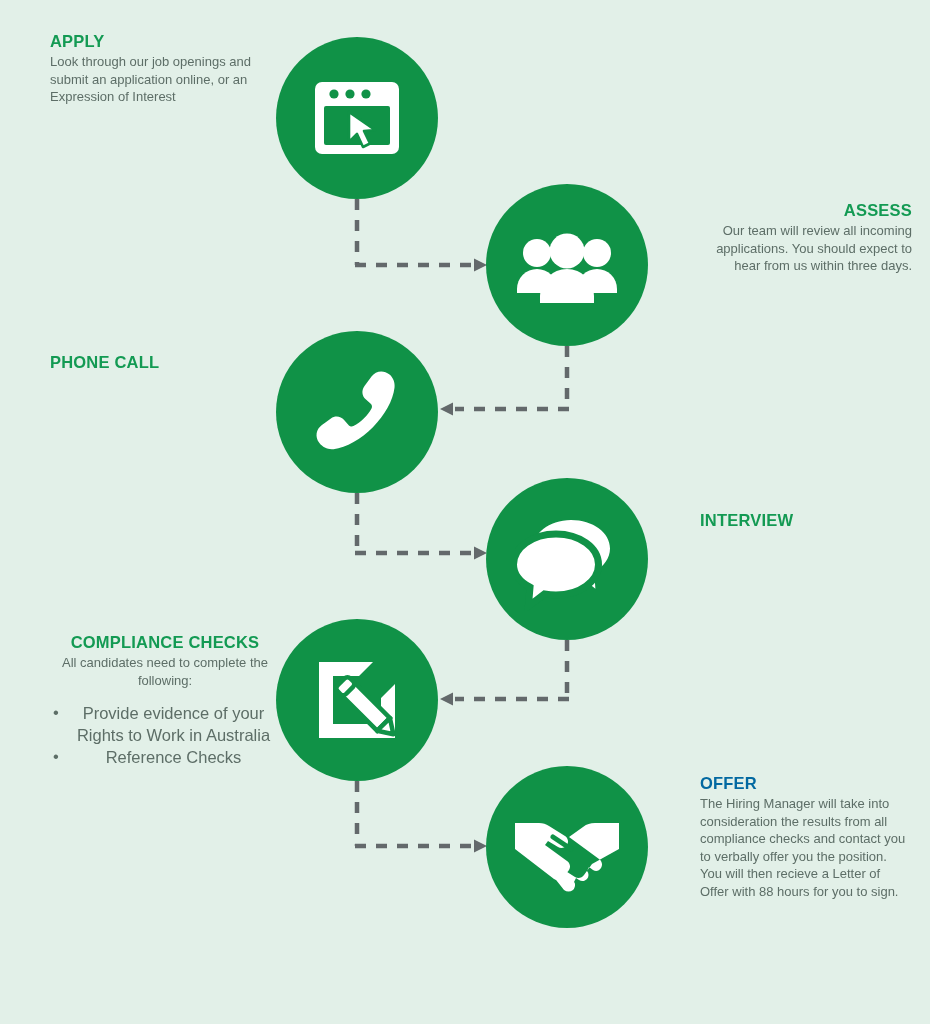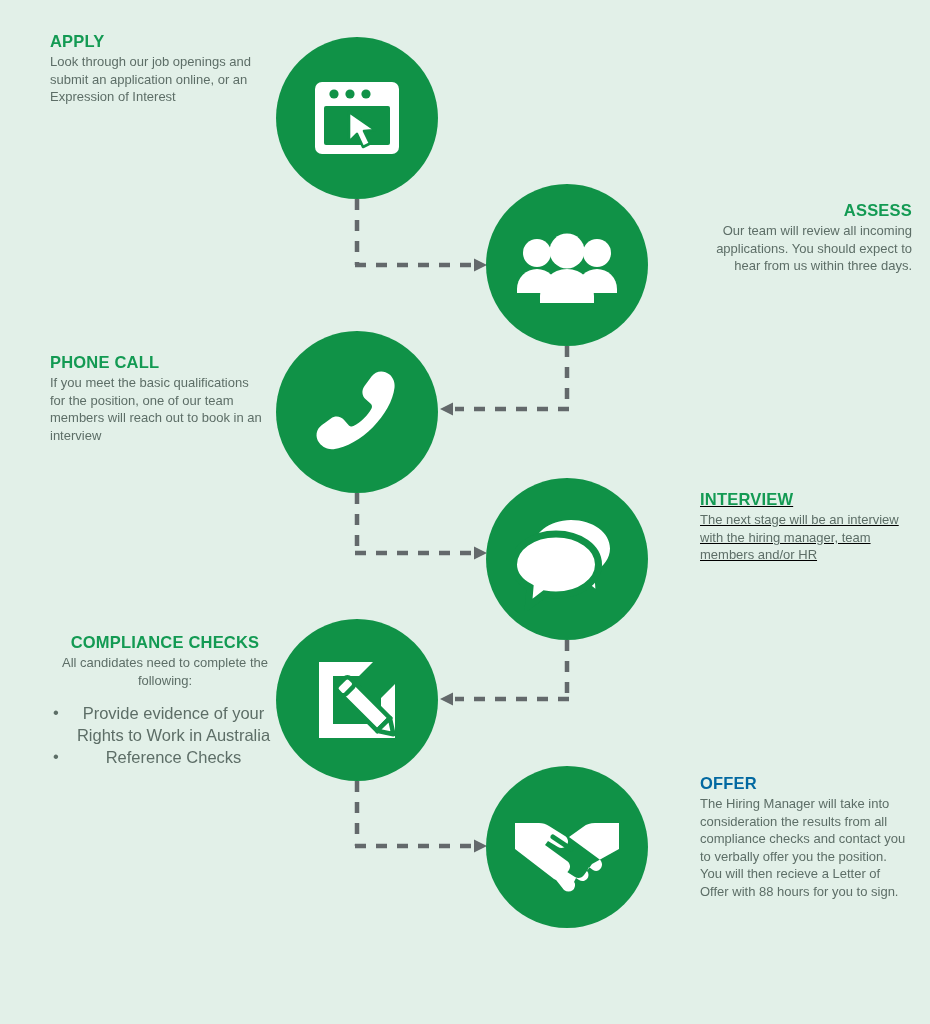--- a/index.html
+++ b/index.html
@@ -72,21 +72,21 @@
   }
 
   
   .col-left  { left:50px;  width:215px; text-align:left; }
   .col-right { left:700px; width:212px; text-align:left; }
 
   
   #blk-apply      { top:31px;  }
   #blk-assess     { top:200px;text-align:right; }
   #blk-phone      { top:352px; }
-  #blk-interview  { top:489px;text-decoration:underline; }
+  #blk-interview  { top:510px; }
   #blk-compliance { top:632px; width:230px;text-align:center; }
   #blk-offer      { top:773px; }
 
   
   #node-apply      { left:276px; top:37px;  }
   #node-assess     { left:486px; top:184px; }
   #node-phone      { left:276px; top:331px; }
   #node-interview  { left:486px; top:478px; }
   #node-compliance { left:276px; top:619px; }
   #node-offer      { left:486px; top:766px; }
@@ -277,26 +277,24 @@
     <p style="color: rgb(93, 110, 103);">Look through our job openings and submit an application online, or an Expression of Interest</p>
   </div>
 
   <div class="block col-right" id="blk-assess">
     <h2 style="color: rgb(19, 154, 83);">ASSESS</h2>
     <p style="color: rgb(93, 110, 103);">Our team will review all incoming applications. You should expect to hear from us within three days.</p>
   </div>
 
   <div class="block col-left" id="blk-phone">
     <h2 style="color: rgb(19, 154, 83);">PHONE CALL</h2>
-    <p style="color: rgb(93, 110, 103);">If you meet the basic qualifications for the position, one of our team members will reach out to book in an interview</p>
   </div>
 
   <div class="block col-right" id="blk-interview">
     <h2 style="color: rgb(19, 154, 83);">INTERVIEW</h2>
-    <p style="color: rgb(93, 110, 103);">The next stage will be an interview with the hiring manager, team members and/or HR</p>
   </div>
 
   <div class="block col-left" id="blk-compliance">
     <h2 style="color: rgb(19, 154, 83);">COMPLIANCE CHECKS</h2>
     <p style="color: rgb(93, 110, 103);">All candidates need to complete the following:</p>
     <ul>
       <li style="color: rgb(93, 110, 103);">Provide evidence of your Rights to Work in Australia</li>
       <li style="color: rgb(93, 110, 103);">Reference Checks</li>
     </ul>
   </div>

